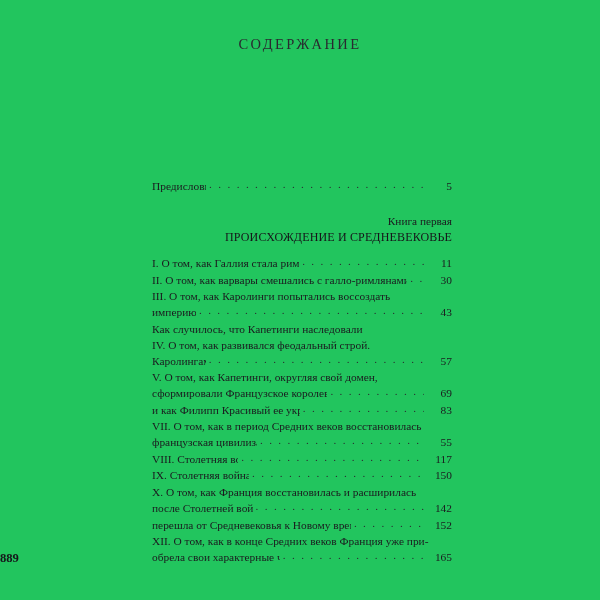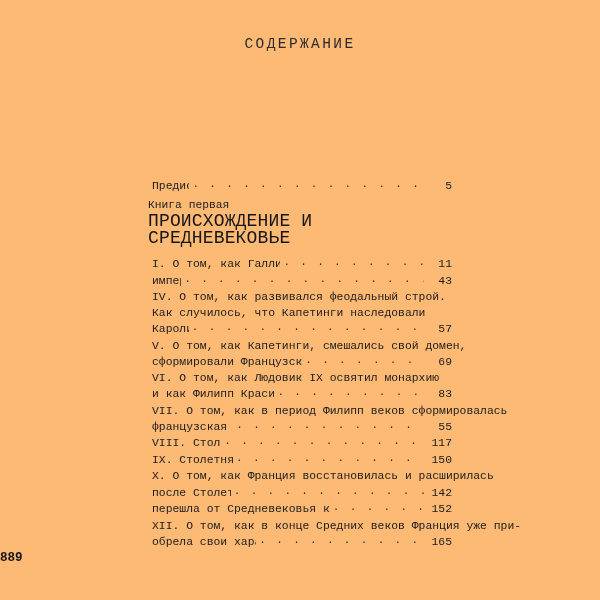--- a/index.html
+++ b/index.html
@@ -11,22 +11,21 @@
     height: 600px;
     background: #fdfdfd;
     font-family: "Liberation Serif", "DejaVu Serif", serif;
     color: #1b1b1f;
     overflow: hidden;
     position: relative;
   }
   .page {
     position: absolute;
     inset: 0;
-    background: #fdba74;
-    font-family: Liberation Mono, monospace;
+    background: #22c55e;
   }
 
   
   .toc-title {
     position: absolute;
     top: 36px;
     left: 0;
     width: 600px;
     text-align: center;
     font-size: 14.5px;
@@ -85,32 +84,32 @@
 
   .entry {
     margin-bottom: 3.6px;
   }
   .entry.tight {
     margin-bottom: 0.4px;
   }
 
   
   .part-heading {
-    text-align: left;
-    margin-top: 4px;
+    text-align: right;
+    margin-top: 20px;
     margin-bottom: 9px;
     margin-left: -4px;
   }
   .part-heading .book-no {
     font-size: 11.3px;
     line-height: 15px;
     color: #1b1b1f;
   }
   .part-heading .part-name {
-    font-size: 18px;
+    font-size: 12px;
     line-height: 17px;
     letter-spacing: 0.15px;
     color: #16161a;
   }
 
   
   .folio {
     position: absolute;
     left: 0;
     top: 551px;
@@ -143,59 +142,66 @@
     </div>
 
     <div class="entry tight">
       <div class="toc-row">
         <span class="label">I. О том, как Галлия стала римской.</span>
         <span class="leader">. . . . . . . . . . . . . . . .</span>
         <span class="pageno">11</span>
       </div>
     </div>
 
-
-    <div class="entry tight">
+    <div class="entry tight">
+      <div class="toc-row">
+        <span class="label">II. О том, как варвары смешались с галло-римлянами</span>
+        <span class="leader short">. .</span>
+        <span class="pageno">30</span>
+      </div>
+    </div>
+
+    <div class="entry tight">
+      <div class="toc-line">III. О том, как  Каролинги попытались воссоздать</div>
       <div class="toc-row">
         <span class="label">империю.</span>
         <span class="leader">. . . . . . . . . . . . . . . . . . . . . . . . . . .</span>
         <span class="pageno">43</span>
       </div>
     </div>
 
     <div class="entry tight">
+      <div class="toc-line">Как случилось, что Капетинги наследовали</div>
       <div class="toc-line">IV. О том, как развивался феодальный строй.</div>
-      <div class="toc-line">Как случилось, что Капетинги наследовали</div>
       <div class="toc-row">
         <span class="label">Каролингам</span>
         <span class="leader">. . . . . . . . . . . . . . . . . . . . . . . . . .</span>
         <span class="pageno">57</span>
       </div>
     </div>
 
     <div class="entry tight">
-      <div class="toc-line">V. О том, как Капетинги, смешались свой домен,</div>
+      <div class="toc-line">V. О том, как Капетинги, округляя свой домен,</div>
       <div class="toc-row">
         <span class="label">сформировали Французское королевство</span>
         <span class="leader">. . . . . . . . . . . .</span>
         <span class="pageno">69</span>
       </div>
     </div>
 
     <div class="entry tight">
-      <div class="toc-line">VI. О том, как Людовик IX освятил монархию</div>
       <div class="toc-row">
         <span class="label">и как Филипп Красивый ее укрепил</span>
         <span class="leader">. . . . . . . . . . . . . . . .</span>
         <span class="pageno">83</span>
       </div>
     </div>
 
     <div class="entry tight">
-      <div class="toc-line">VII. О том, как в период Филипп веков сформировалась</div>
+      <div class="toc-line">VII. О том, как в период Средних веков восстановилась</div>
       <div class="toc-row">
         <span class="label">французская цивилизация</span>
         <span class="leader">. . . . . . . . . . . . . . . . . . . . . .</span>
         <span class="pageno">55</span>
       </div>
     </div>
 
     <div class="entry tight">
       <div class="toc-row">
         <span class="label">VIII. Столетняя война</span>

